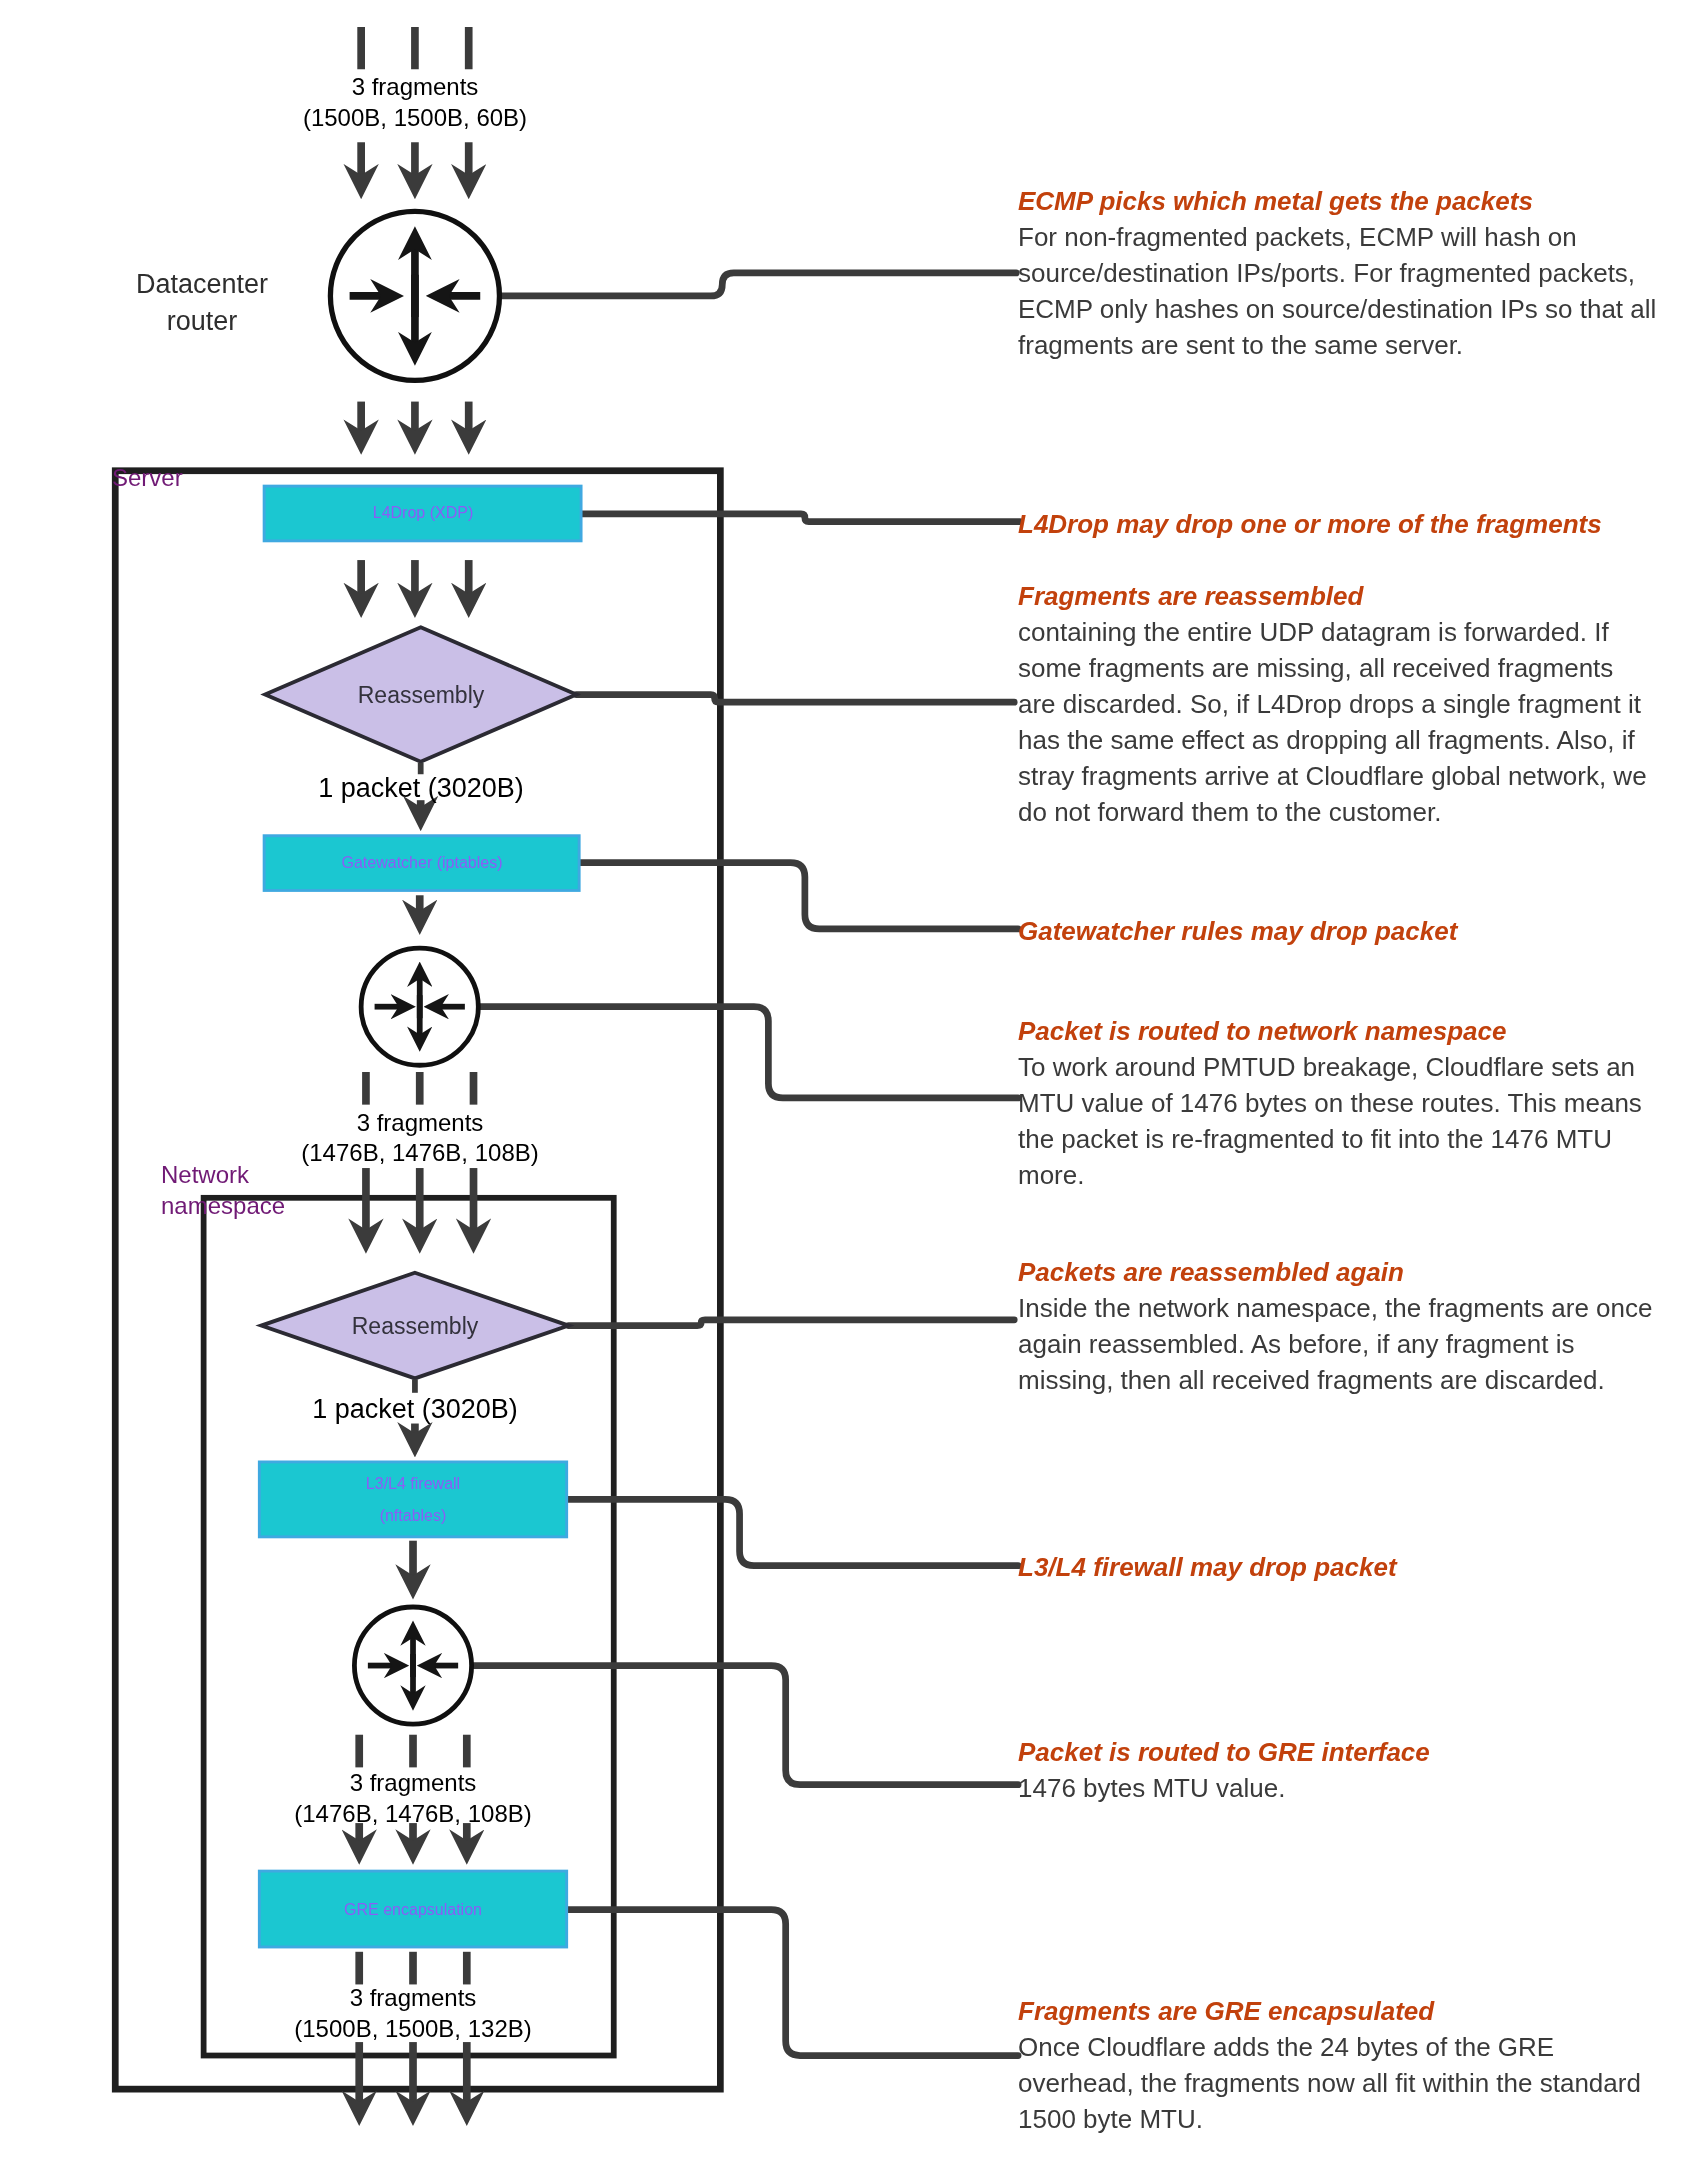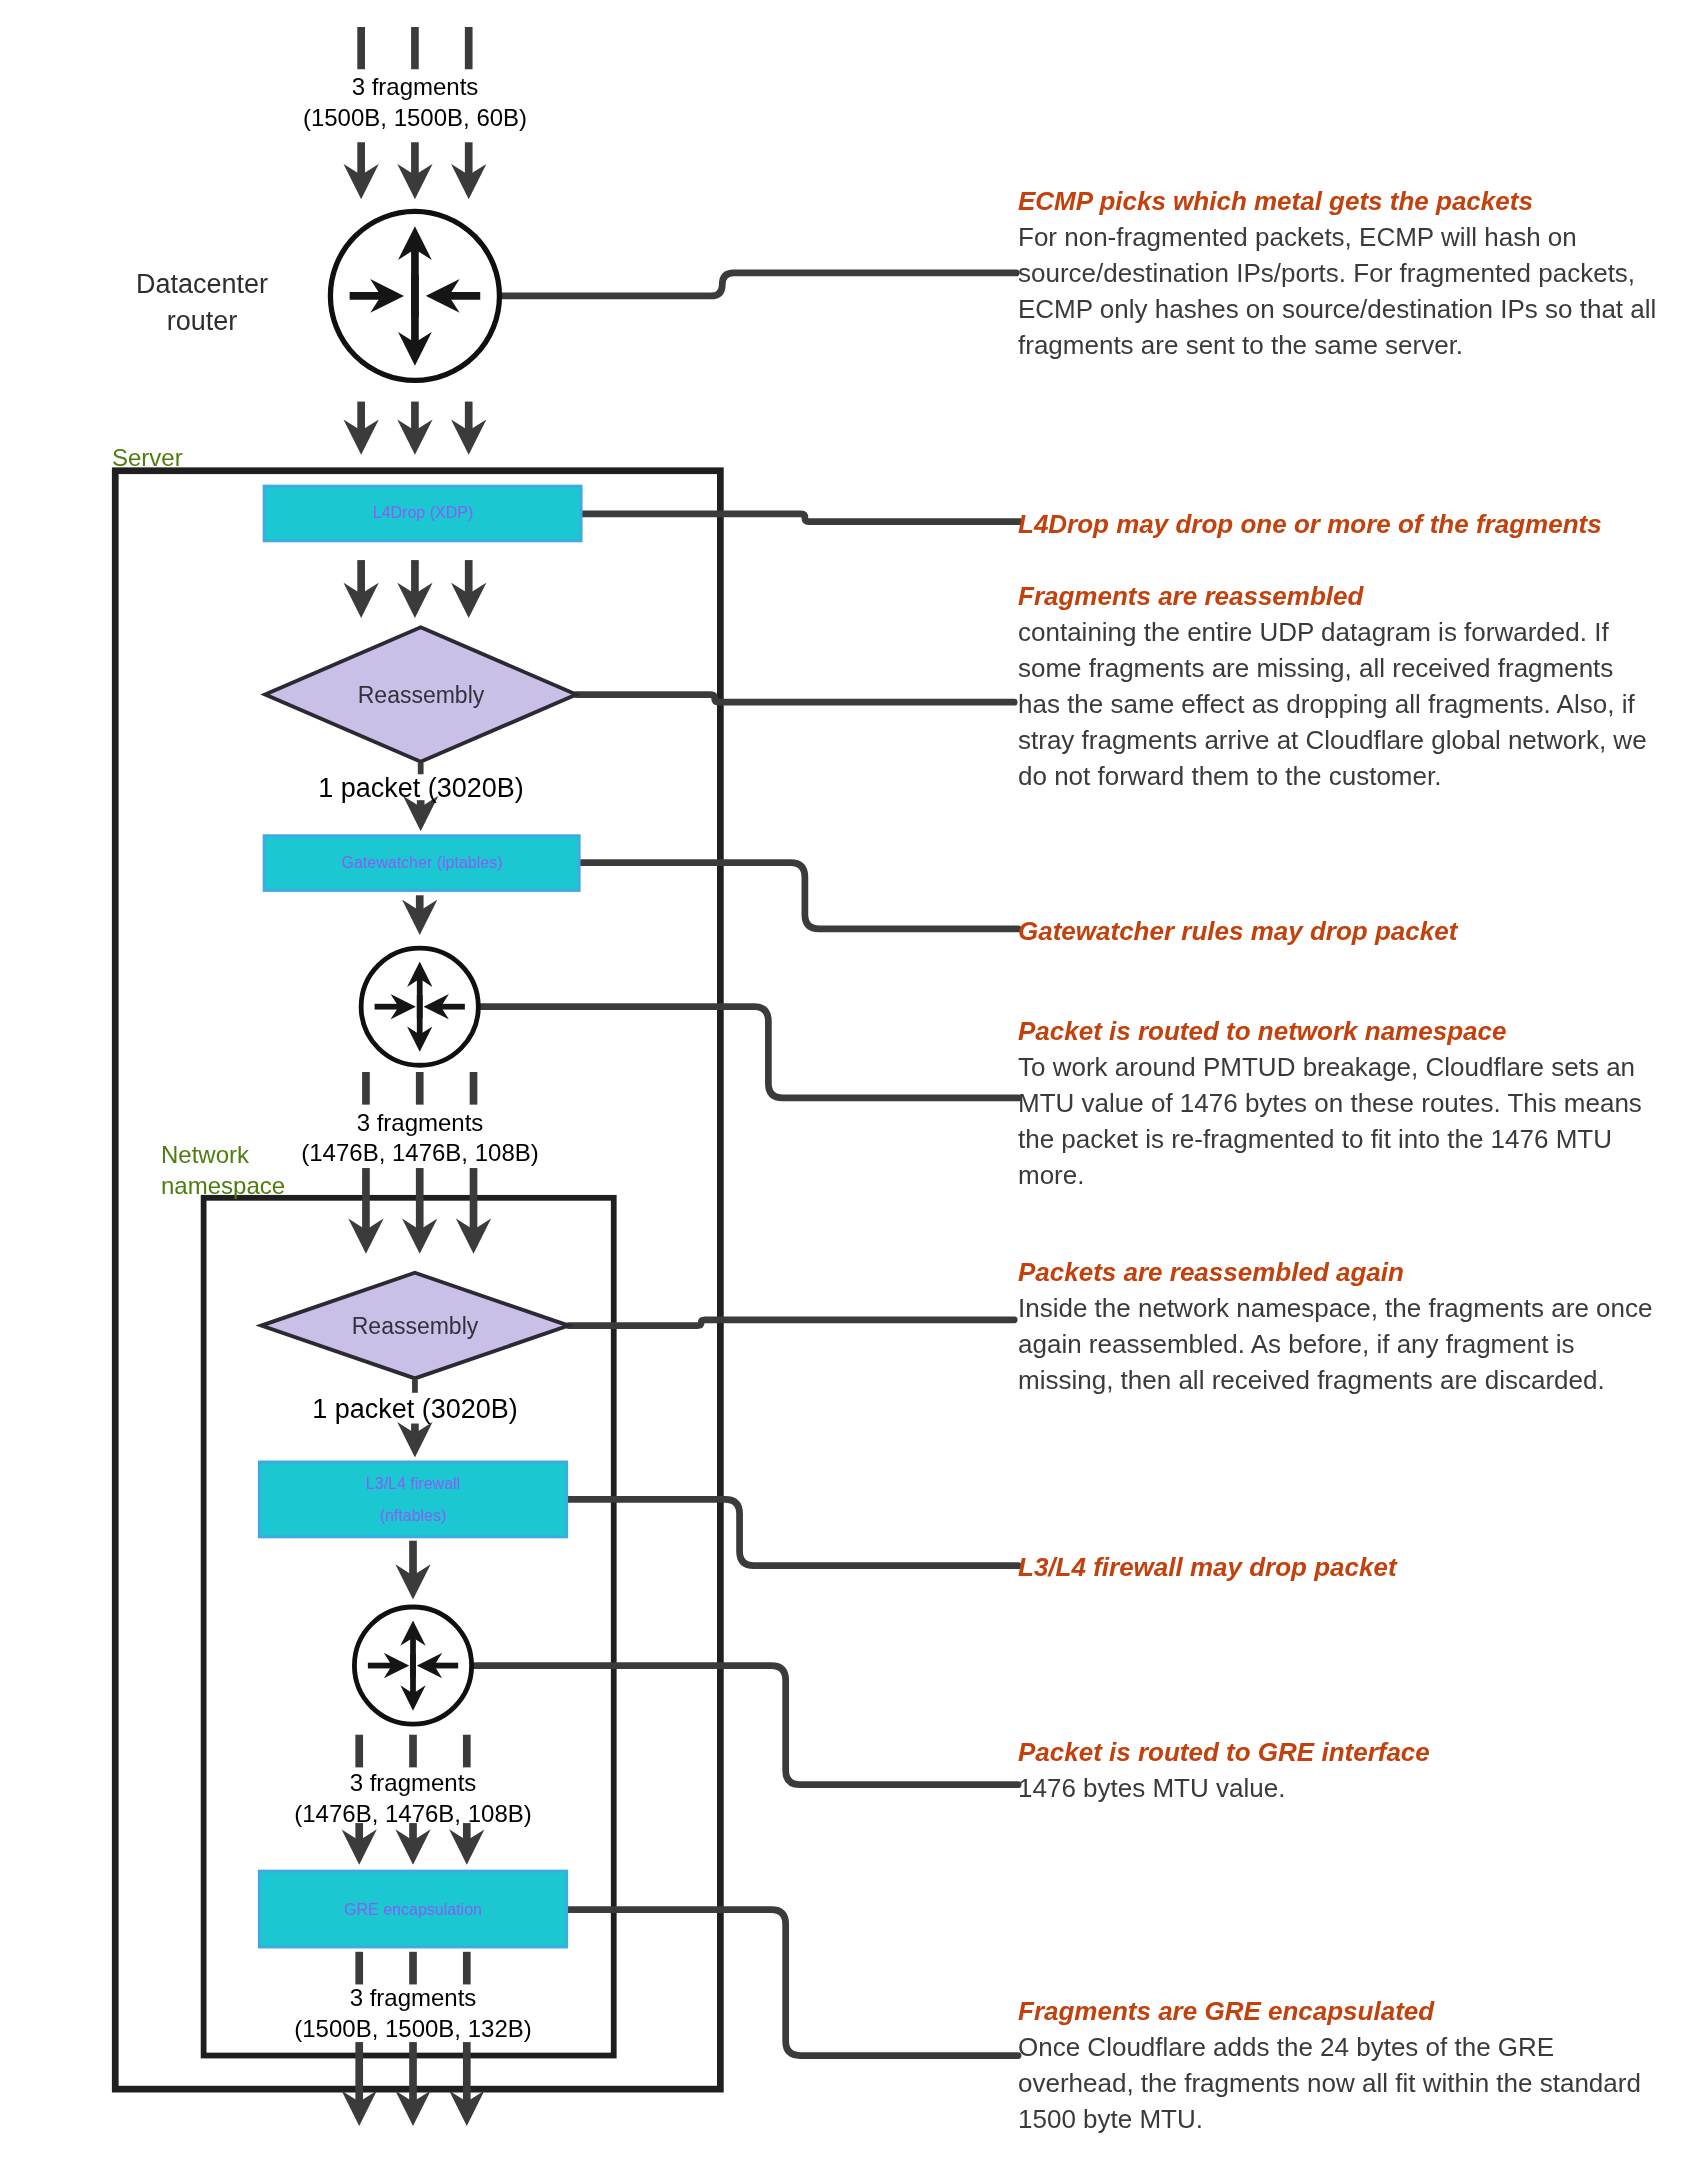--- a/index.html
+++ b/index.html
@@ -13,21 +13,21 @@
     font-size:24px; color:#000000; white-space:nowrap; text-align:center;
   }
   .packet { font-size:27px; }
   .node-text { font-size:16px; color:#8b5cf6; }
   .diamond-text { font-size:23px; color:#33323c; }
   .two-line { line-height:32px; white-space:nowrap; }
   .dc-label {
     position:absolute; left:82px; top:266px; width:240px; text-align:center;
     font-size:27px; line-height:37px; color:#2e2e2e;
   }
-  .side-label { position:absolute; font-size:24px; color:#4d7c0f; line-height:31px; }
+  .side-label { position:absolute; font-size:24px; color:#701a75; line-height:31px;margin-top:20px; }
   .ann { position:absolute; left:1018px; width:672px; font-size:26px; line-height:36px; color:#3a3a3a; }
   .ann .t { font-weight:bold; color:#c2410c;font-style:italic; }
 </style>
 </head>
 <body>
 
 <div class="canvas">
 
   <svg class="layer" width="1701" height="2168" viewBox="0 0 1771 2257">
     <defs>
@@ -199,20 +199,21 @@
   </div>
 
   <div class="ann" style="top:506px;">
     <div class="t">L4Drop may drop one or more of the fragments</div>
   </div>
 
   <div class="ann" style="top:578px;">
     <div class="t">Fragments are reassembled</div>
     <div>containing the entire UDP datagram is forwarded. If</div>
     <div>some fragments are missing, all received fragments</div>
+    <div>are discarded. So, if L4Drop drops a single fragment it</div>
     <div>has the same effect as dropping all fragments. Also, if</div>
     <div>stray fragments arrive at Cloudflare global network, we</div>
     <div>do not forward them to the customer.</div>
   </div>
 
   <div class="ann" style="top:913px;">
     <div class="t">Gatewatcher rules may drop packet</div>
   </div>
 
   <div class="ann" style="top:1013px;">

